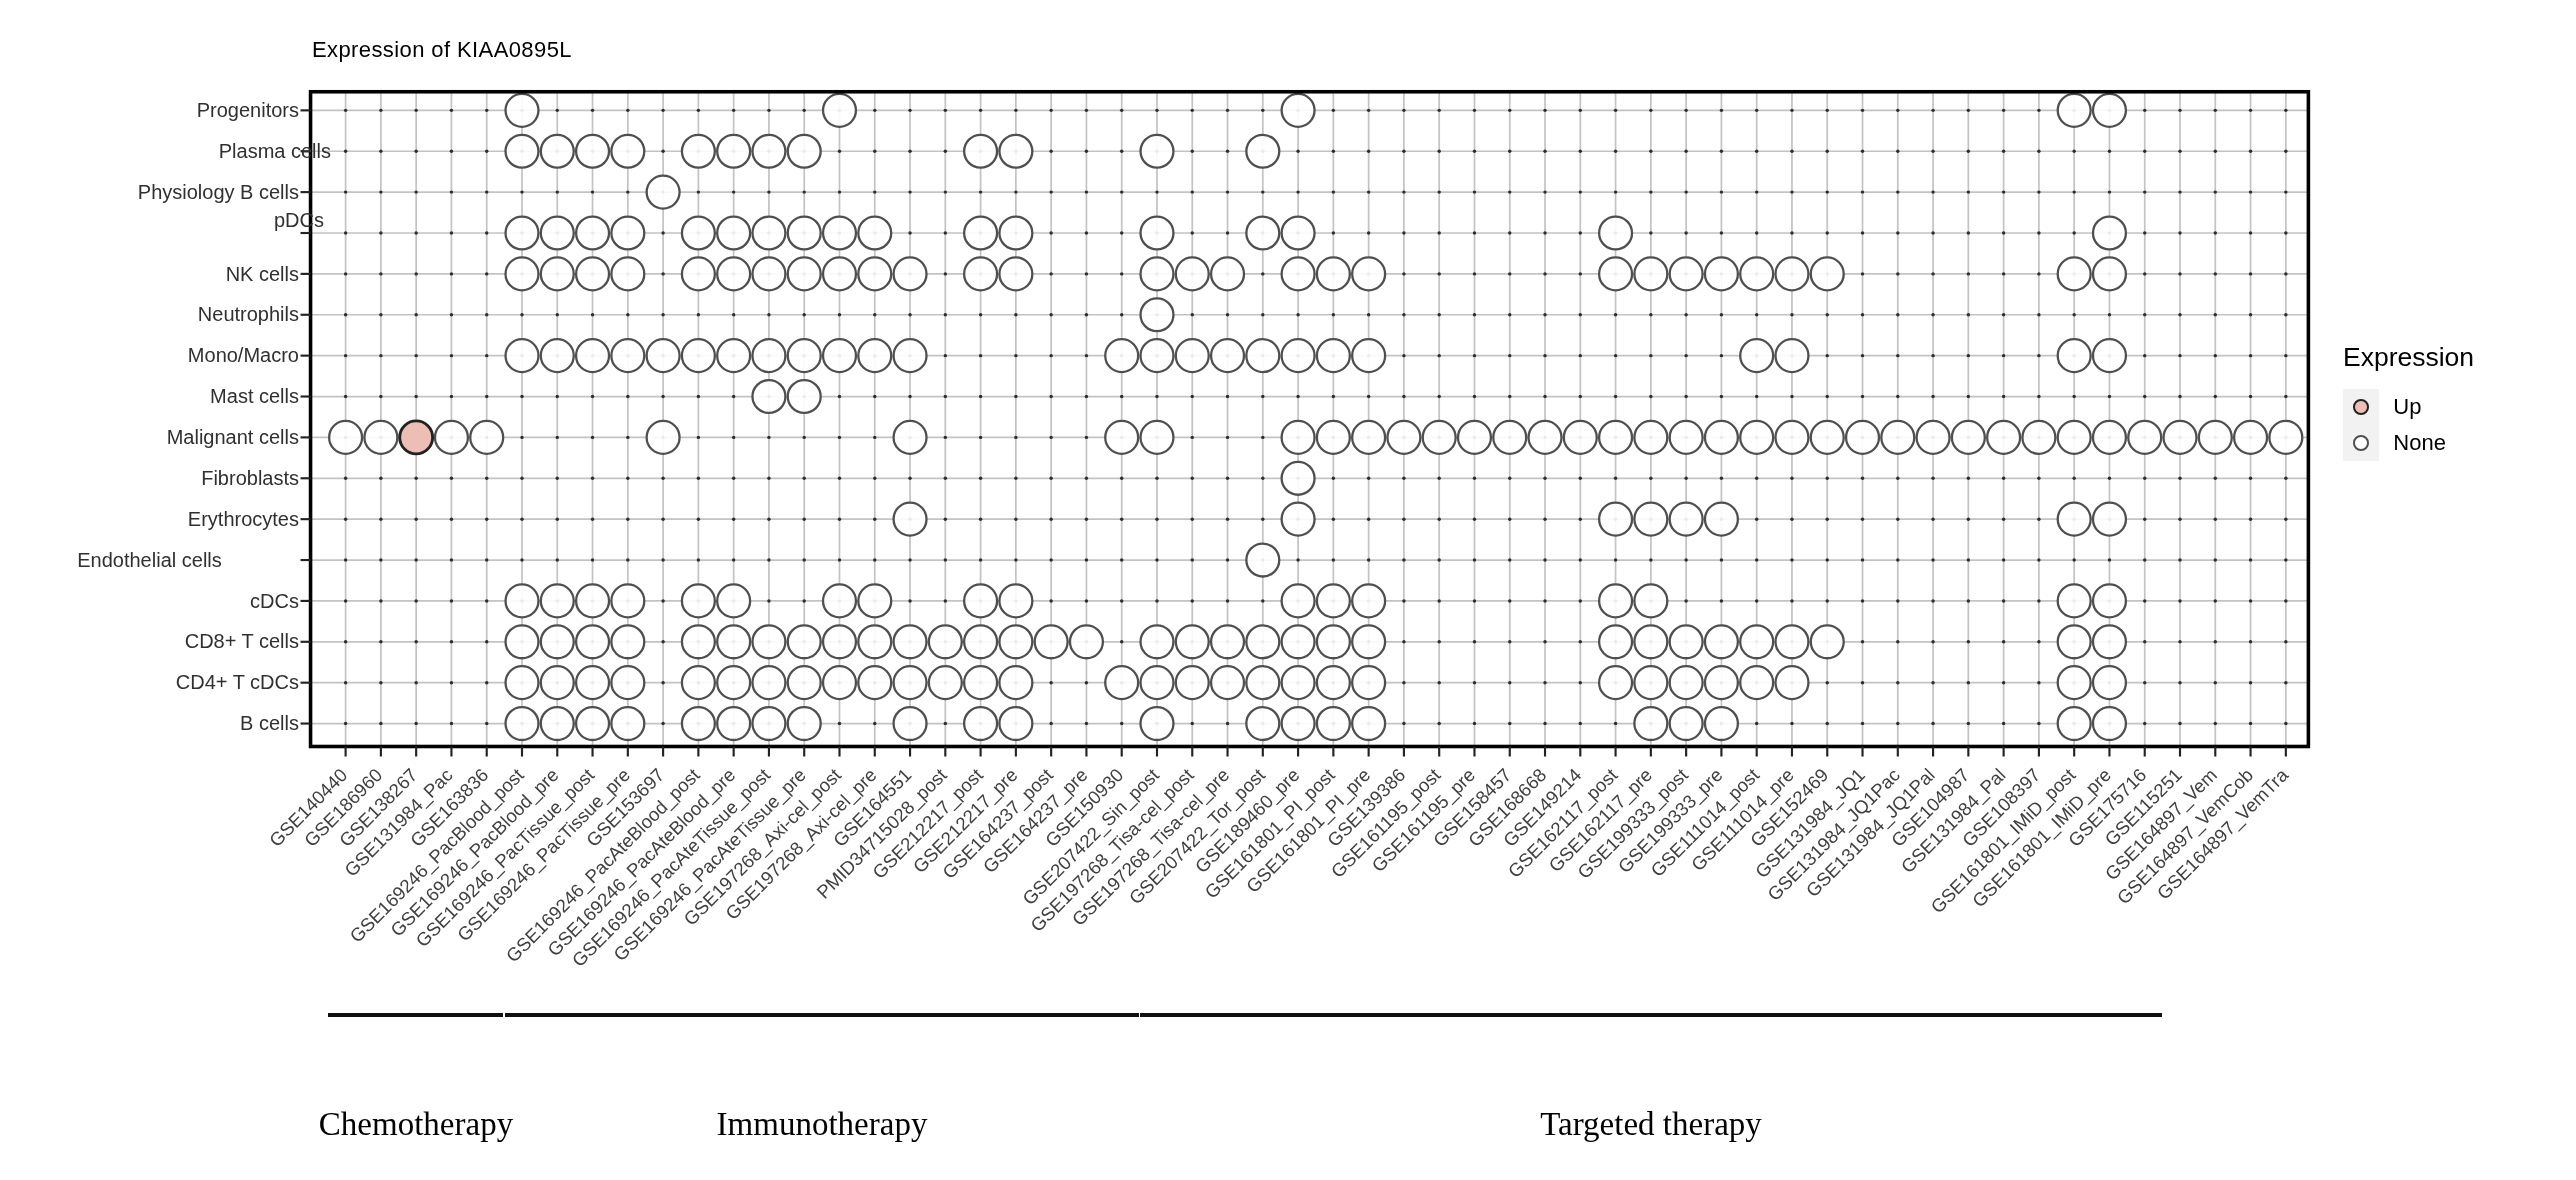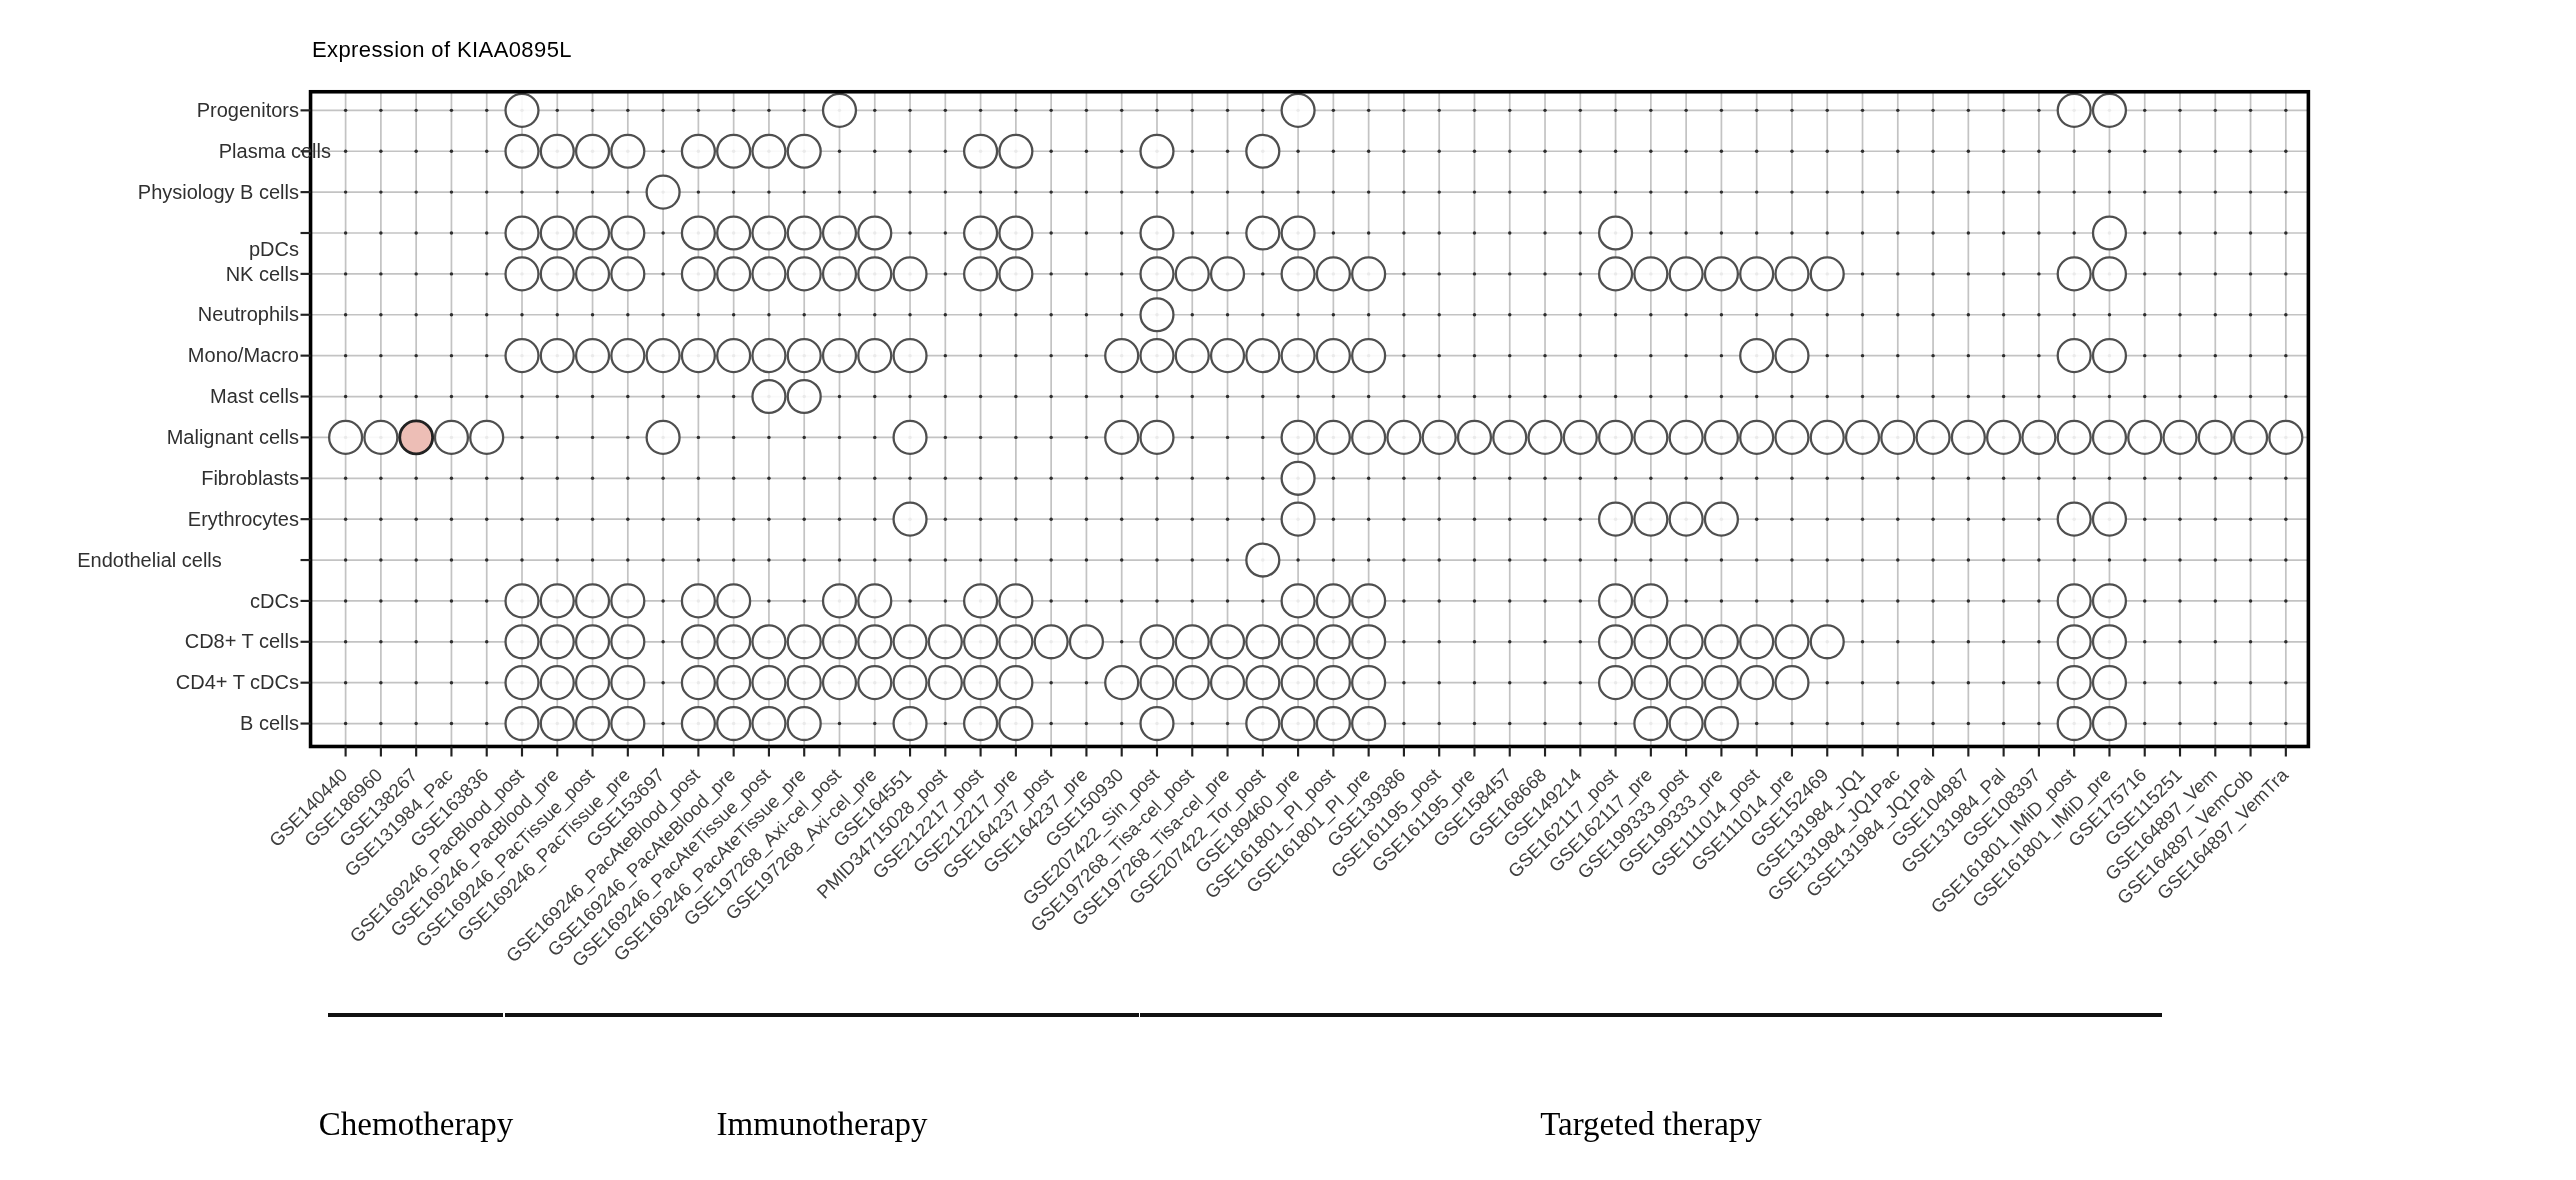--- a/index.html
+++ b/index.html
@@ -1307,21 +1307,21 @@
       <line x1="420" y1="839.5600000000001" x2="434" y2="839.5600000000001" stroke="#222" stroke-width="3"></line>
       <line x1="420" y1="896.69" x2="434" y2="896.69" stroke="#222" stroke-width="3"></line>
       <line x1="420" y1="953.82" x2="434" y2="953.82" stroke="#222" stroke-width="3"></line>
       <line x1="420" y1="1010.95" x2="434" y2="1010.95" stroke="#222" stroke-width="3"></line>
     </svg>
 
   <div id="ylabels">
       <div class="ylab" style="top: 98px;">Progenitors</div>
       <div class="ylab" style="top: 139px; padding-left: 32px;">Plasma cells</div>
       <div class="ylab" style="top: 180px; text-align: right;">Physiology B cells</div>
-      <div class="ylab" style="top: 237px;">pDCs</div>
+      <div class="ylab" style="top: 208px; padding-left: 25px;">pDCs</div>
       <div class="ylab" style="top: 262px;">NK cells</div>
       <div class="ylab" style="top: 302px;">Neutrophils</div>
       <div class="ylab" style="top: 343px;">Mono/Macro</div>
       <div class="ylab" style="top: 384px;">Mast cells</div>
       <div class="ylab" style="top: 425px;">Malignant cells</div>
       <div class="ylab" style="top: 466px;">Fibroblasts</div>
       <div class="ylab" style="top: 507px;">Erythrocytes</div>
       <div class="ylab" style="top: 548px; text-align: center;">Endothelial cells</div>
       <div class="ylab" style="top: 589px;">cDCs</div>
       <div class="ylab" style="top: 629px;">CD8+ T cells</div>
@@ -1500,14 +1500,31 @@
     </div>
   <div id="groups">
       <div class="gline" style="left: 328px; top: 1013px; width: 175px;"></div>
       <div class="grouplab" style="left: 416px; top: 1106px;">Chemotherapy</div>
       <div class="gline" style="left: 505px; top: 1013px; width: 634px;"></div>
       <div class="grouplab" style="left: 822px; top: 1106px;">Immunotherapy</div>
       <div class="gline" style="left: 1140px; top: 1013px; width: 1022px;"></div>
       <div class="grouplab" style="left: 1651px; top: 1106px;">Targeted therapy</div>
     </div>
 
+  <div id="legend">
+    <div id="legend-title">Expression</div>
+    <div id="legend-items">
+        <div class="lrow">
+          <div class="lkey" style="background: rgb(242, 242, 242);">
+            <div class="dot" style="background: rgb(237, 190, 182); border: 2.1px solid rgb(34, 34, 34);"></div>
+          </div>
+          <div class="llab">Up</div>
+        </div>
+        <div class="lrow">
+          <div class="lkey" style="background: rgb(242, 242, 242);">
+            <div class="dot" style="background: rgb(255, 255, 255); border: 2.1px solid rgb(79, 79, 79);"></div>
+          </div>
+          <div class="llab">None</div>
+        </div>
+      </div>
+  </div>
 </div>
 
 
 </body></html>

